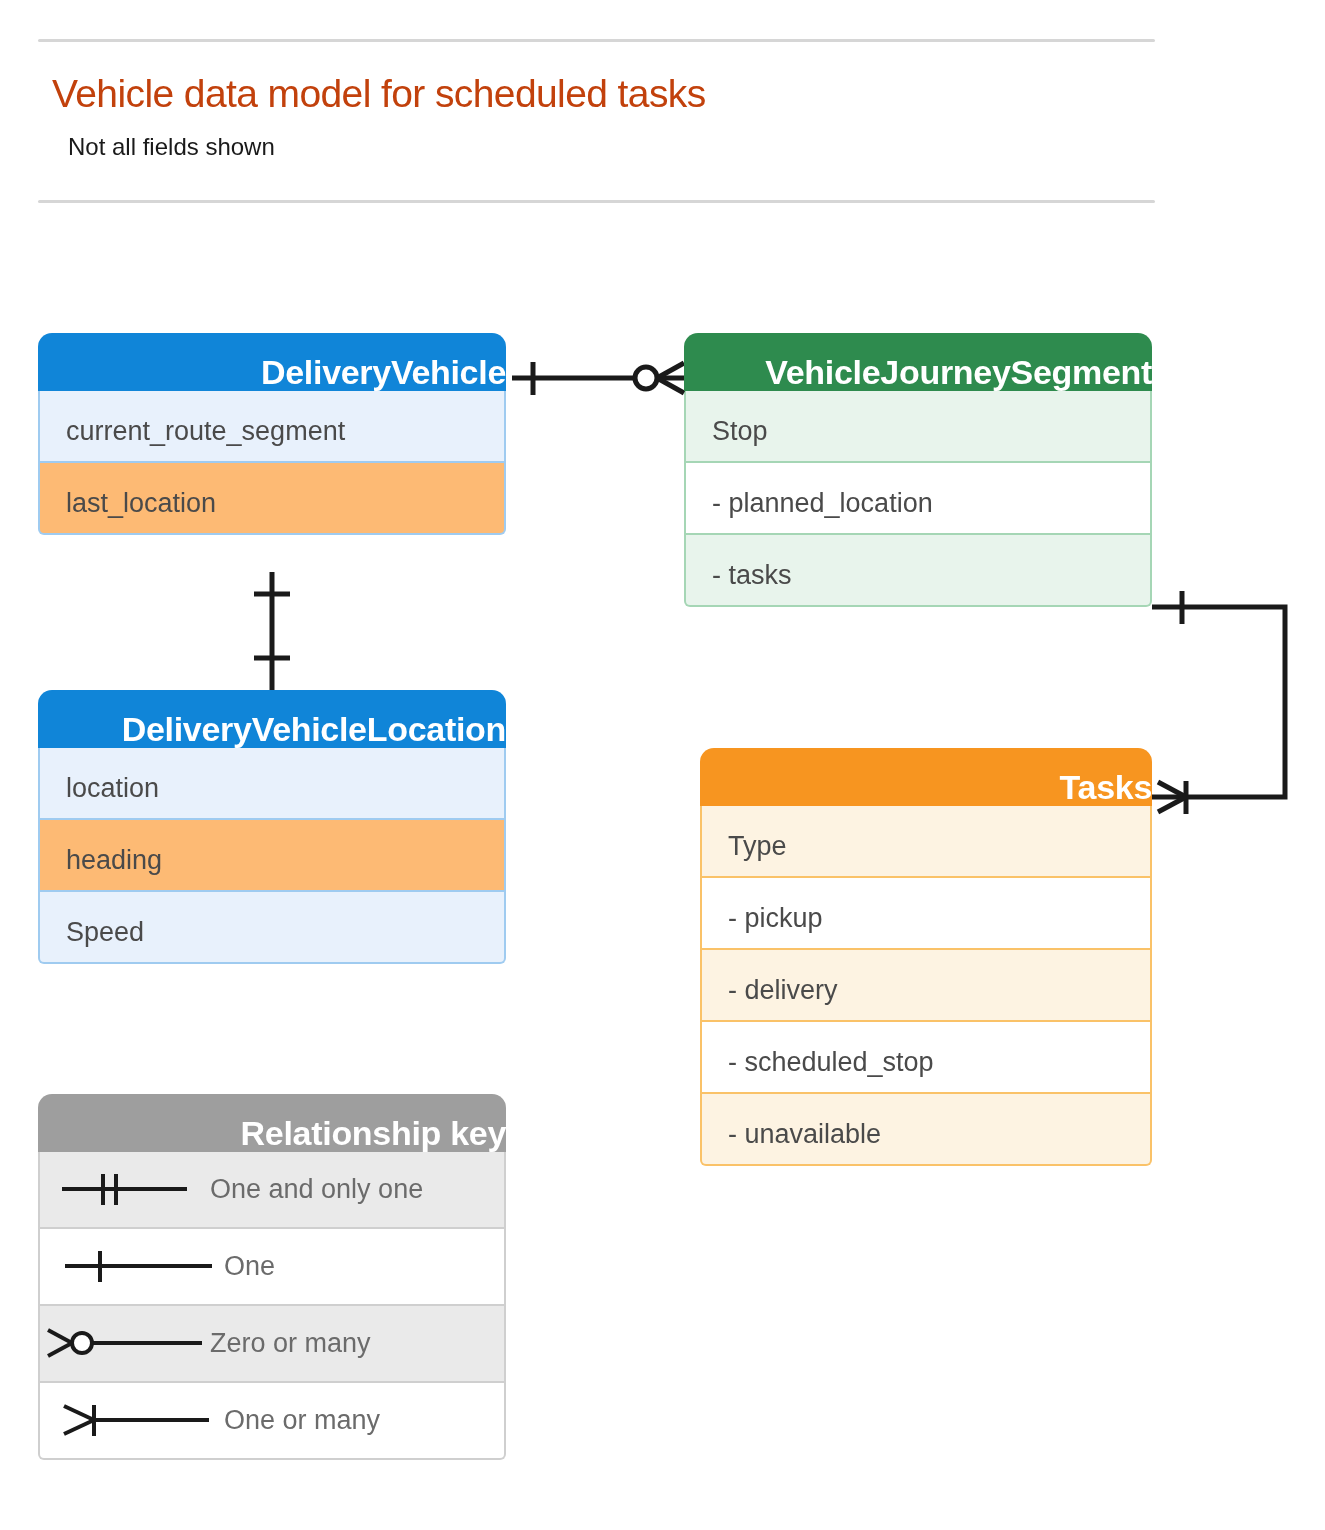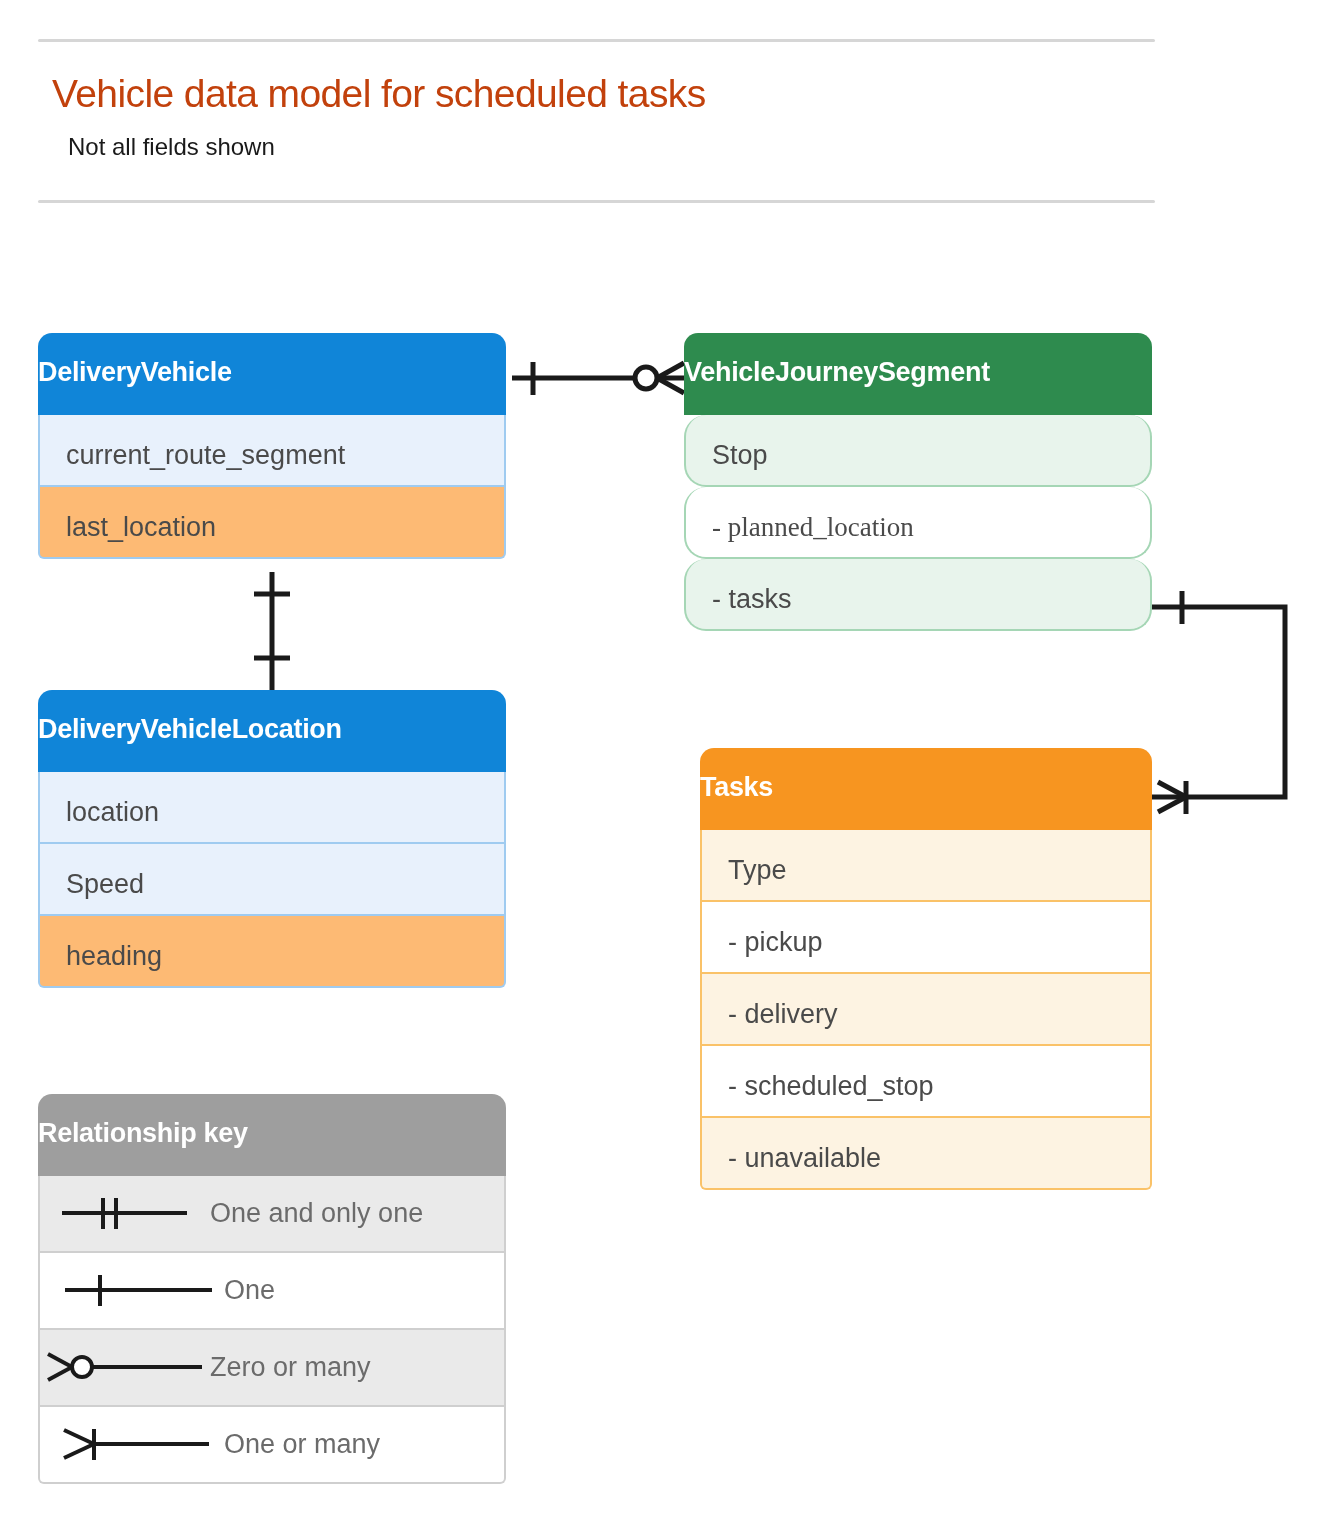--- a/index.html
+++ b/index.html
@@ -47,25 +47,25 @@
     white-space: nowrap;
   }
 
   
   .entity {
     position: absolute;
     width: 468px;
     box-sizing: border-box;
   }
   .entity-header {
-    height: 82px;
+    height: 58px;
     line-height: 78px;
-    text-align: left;
+    text-align: right;
     color: #ffffff;
-    font-size: 27px;
+    font-size: 34px;
     font-weight: 700;
     letter-spacing: -0.3px;
     border-radius: 14px 14px 0 0;
     position: relative;
     z-index: 2;
   }
   .entity-row {
     height: 72px;
     line-height: 80px;
     box-sizing: border-box;
@@ -82,23 +82,23 @@
   }
 
   
   .blue .entity-header { background: #1085D8; }
   .blue .entity-row    { border-color: #9FCBF0; }
   .blue .entity-row.alt{ background: #E8F1FC; }
   .blue .entity-row.plain { background: #fdba74; }
 
   
   .green .entity-header { background: #2E8B4E; }
-  .green .entity-row    { border-color: #A5D6B5; border-radius: 22px; }
+  .green .entity-row    { border-color: #A5D6B5; }
   .green .entity-row.alt{ background: #E8F4EC; }
-  .green .entity-row.plain { background: #ffffff; font-family: Liberation Serif, serif; }
+  .green .entity-row.plain { background: #ffffff; }
 
   
   .orange .entity-header { background: #F79520; }
   .orange .entity-row    { border-color: #FAC268; }
   .orange .entity-row.alt{ background: #FDF3E2; }
   .orange .entity-row.plain { background: #ffffff; }
 
   
   .grey .entity-header { background: #9E9E9E; }
   .grey .entity-row    { border-color: #CFCFCF; }
@@ -185,22 +185,22 @@
 
 <div class="entity blue" id="ent-delivery-vehicle">
   <div class="entity-header">DeliveryVehicle</div>
   <div class="entity-row alt">current_route_segment</div>
   <div class="entity-row plain">last_location</div>
 </div>
 
 <div class="entity blue" id="ent-delivery-vehicle-location">
   <div class="entity-header">DeliveryVehicleLocation</div>
   <div class="entity-row alt">location</div>
+  <div class="entity-row plain">heading</div>
   <div class="entity-row alt">Speed</div>
-  <div class="entity-row plain">heading</div>
 </div>
 
 <div class="entity green" id="ent-vehicle-journey-segment">
   <div class="entity-header">VehicleJourneySegment</div>
   <div class="entity-row alt">Stop</div>
   <div class="entity-row plain">-  planned_location</div>
   <div class="entity-row alt">- tasks</div>
 </div>
 
 <div class="entity orange" id="ent-tasks">

